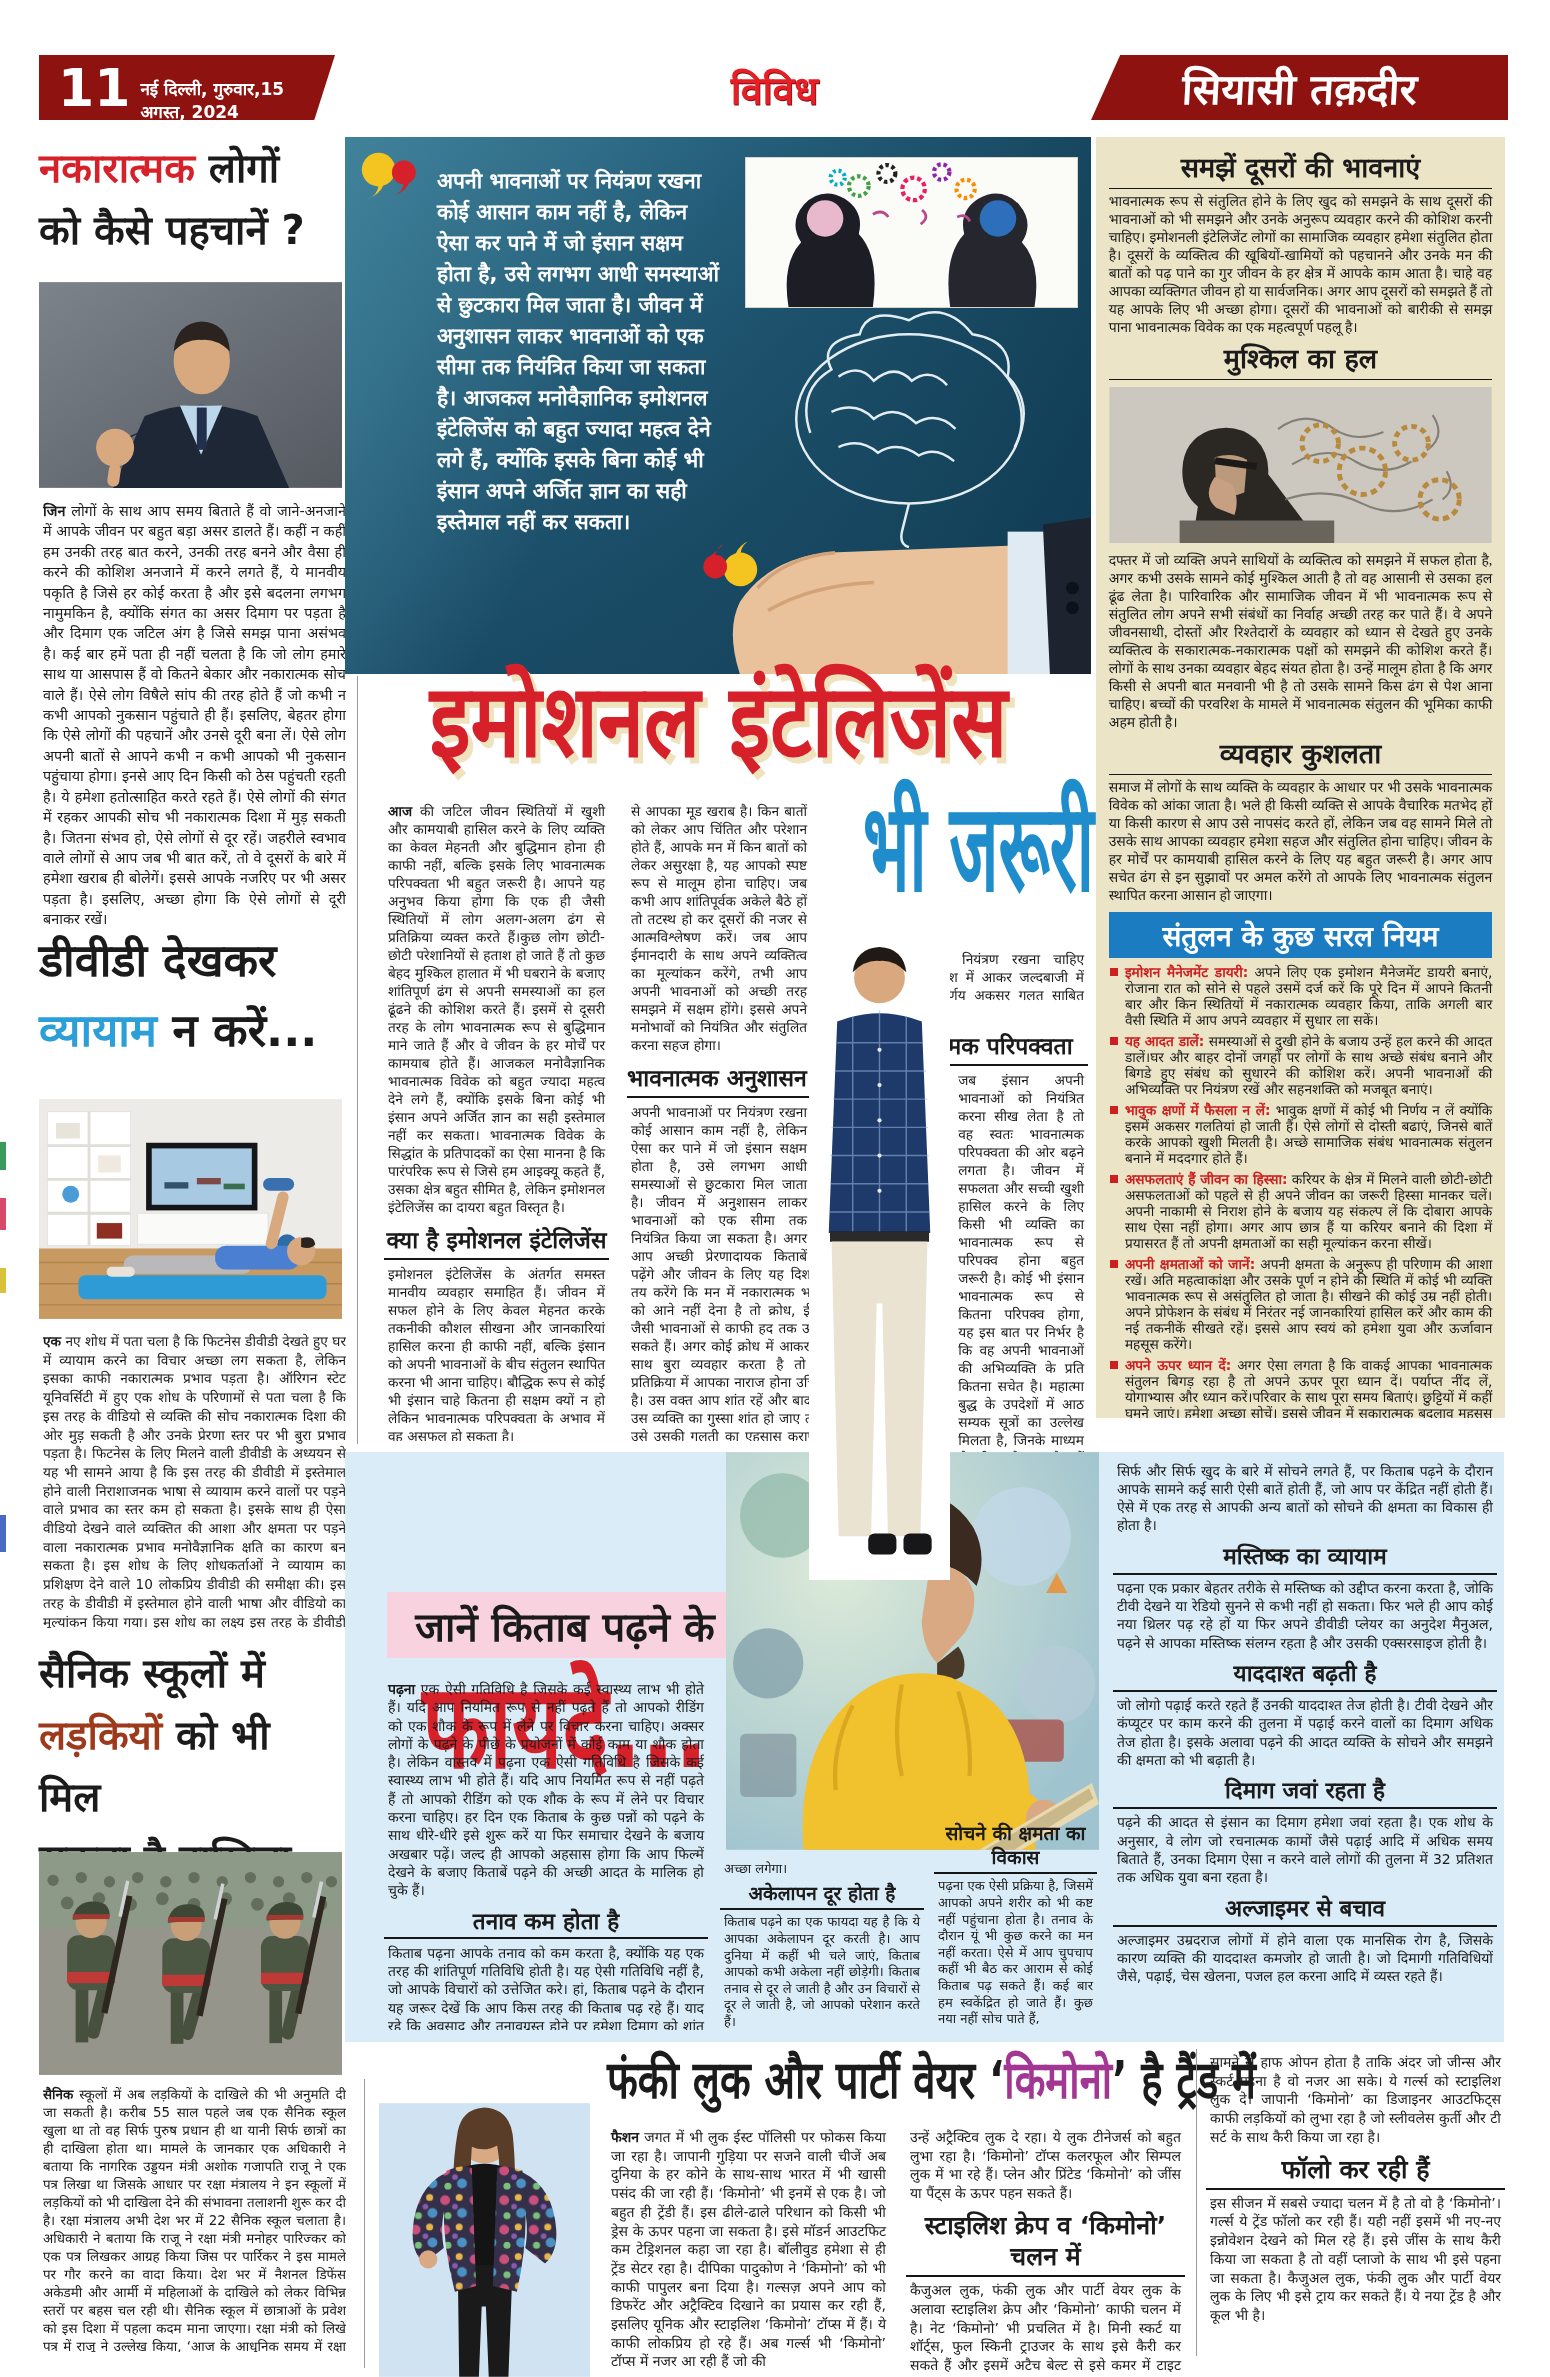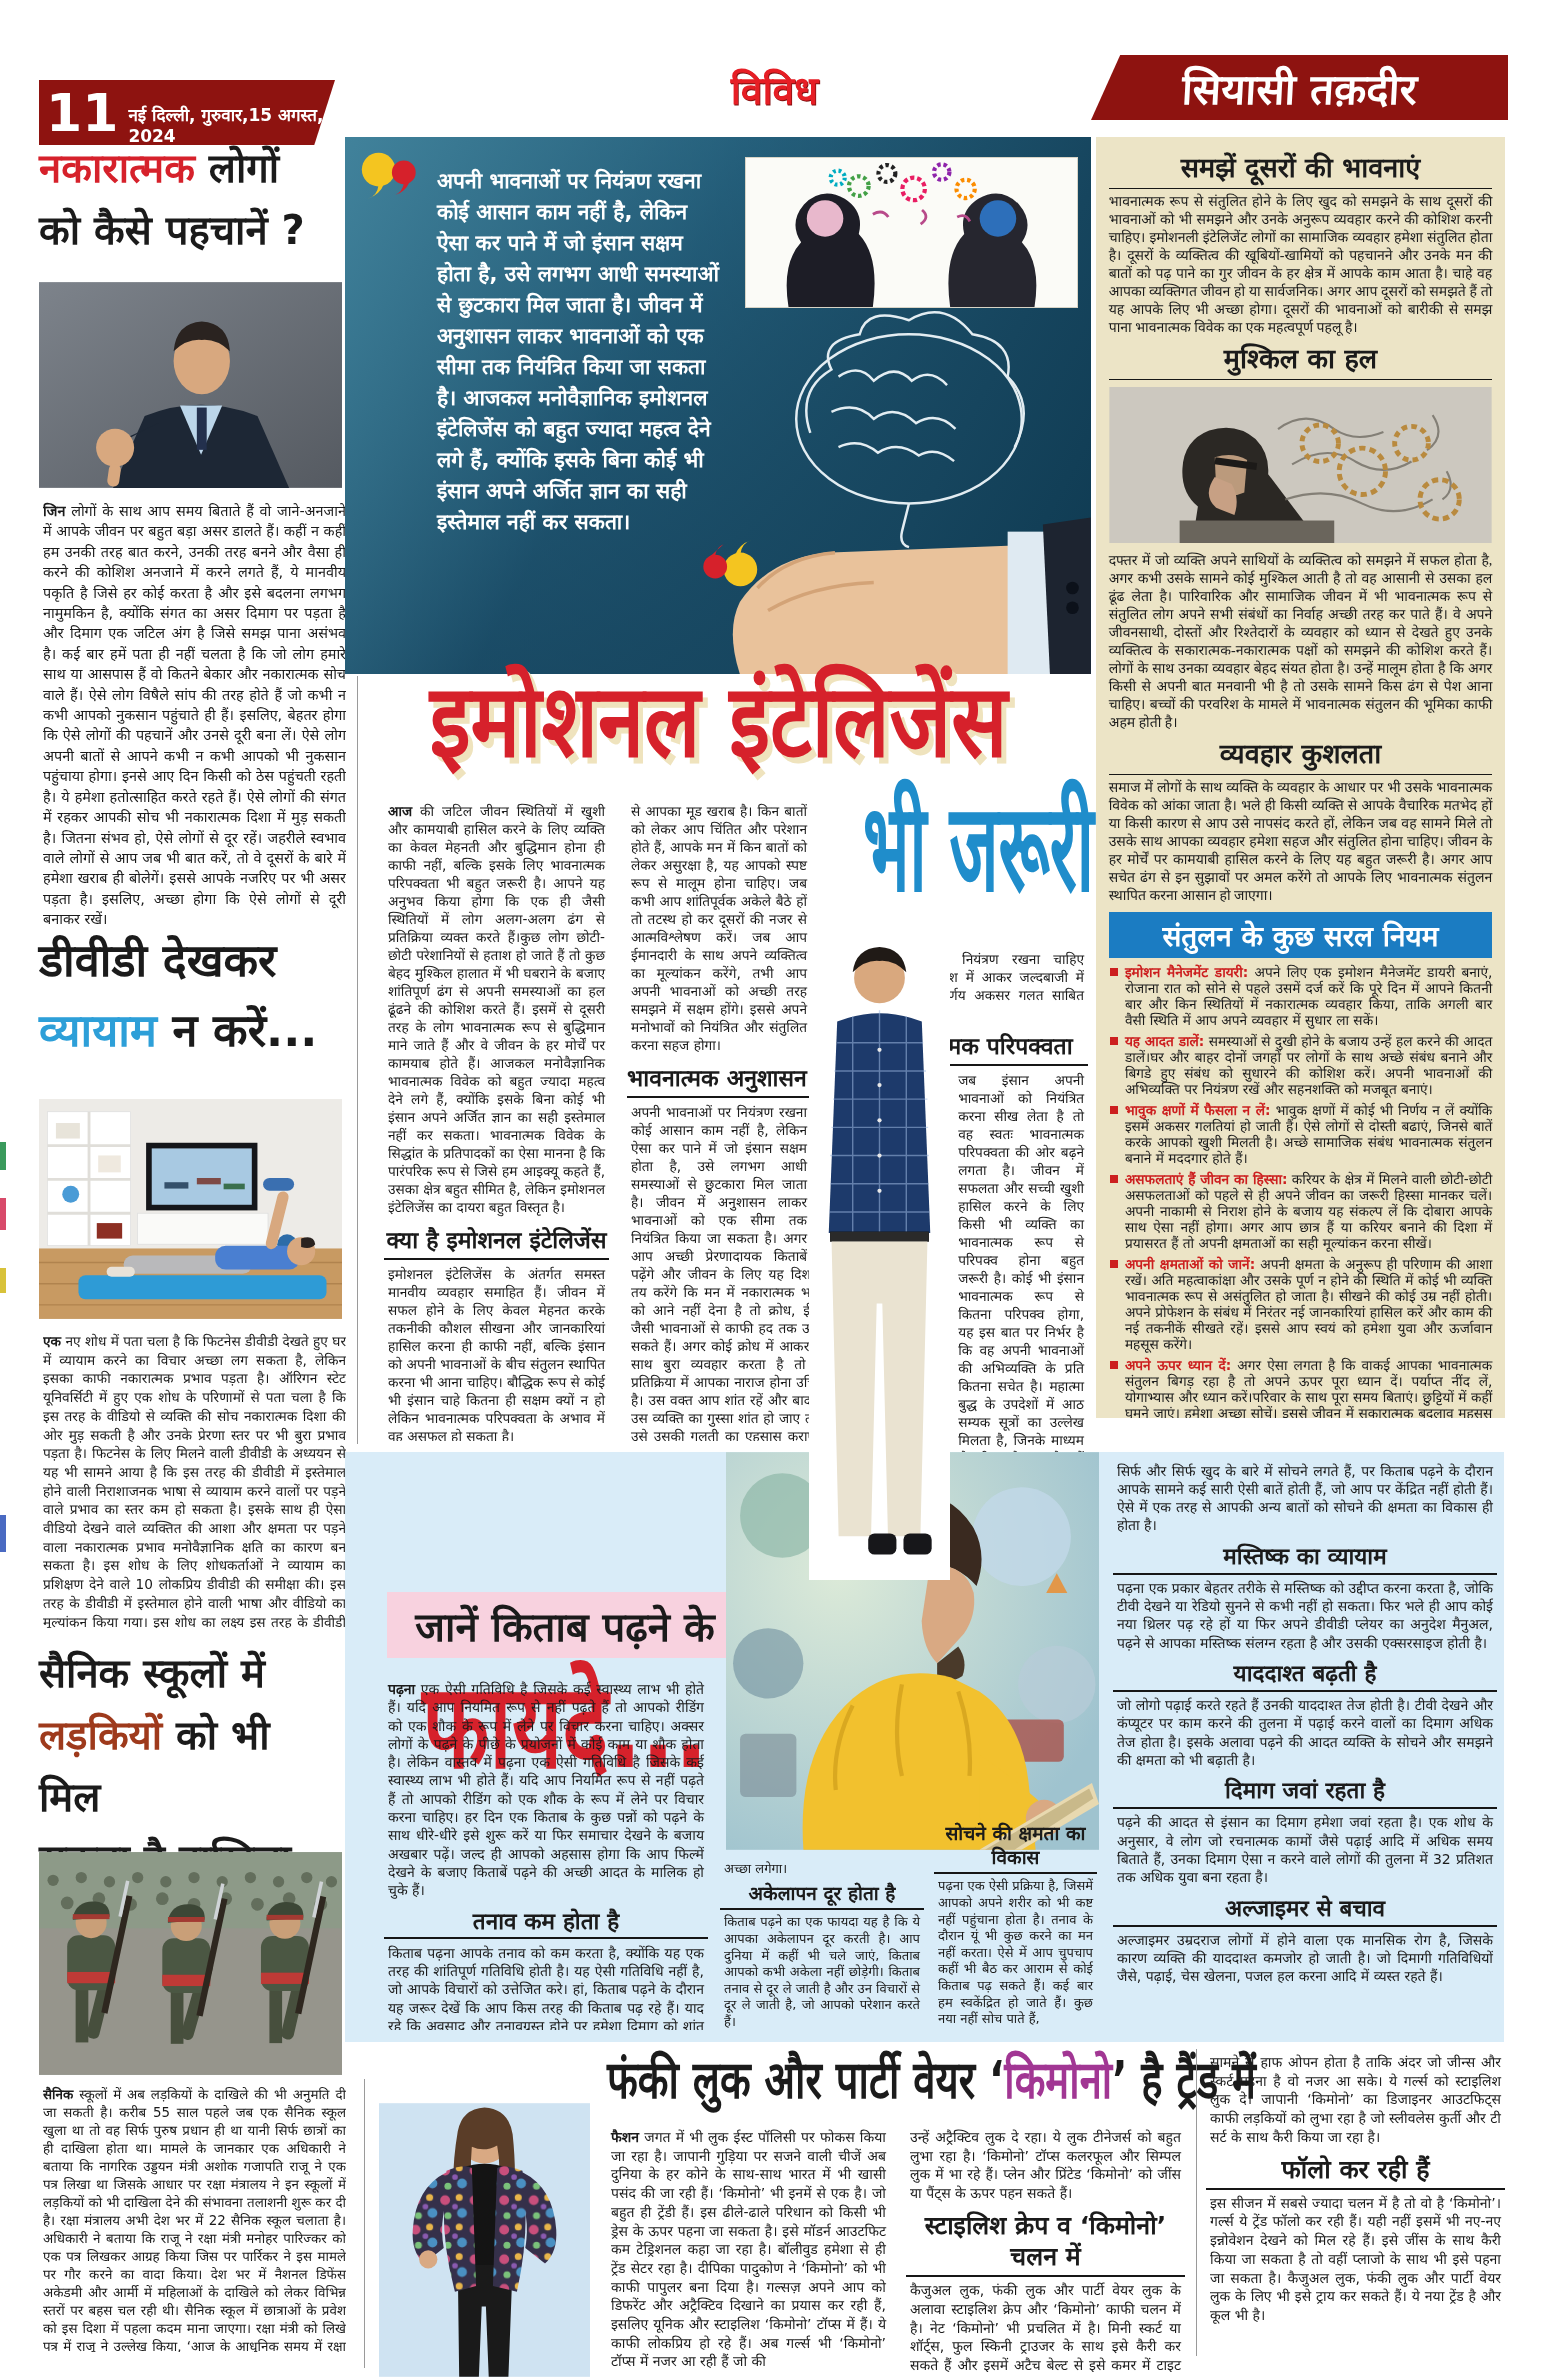--- a/index.html
+++ b/index.html
@@ -1,21 +1,21 @@
 <!DOCTYPE html>
 <html style="font-size:11.3px"><head>
 <meta charset="utf-8">
 <style>
   html,body{margin:0;padding:0;background:#e9e9e9;}
   .page{position:relative;width:1550px;height:2377px;background:#ffffff;
     font-family:"DejaVu Sans","Liberation Sans",sans-serif;color:#1b1b1b;overflow:hidden;}
   .abs{position:absolute;}
   
   .banner{background:#8e1310;color:#fff;display:flex;align-items:center;}
-  .banner-left{left:39px;top:55px;width:296px;height:65px;clip-path:polygon(0 0,100% 0,93% 100%,0 100%);padding-left:7px;box-sizing:border-box;margin-top:25px;}
+  .banner-left{left:39px;top:55px;width:296px;height:65px;clip-path:polygon(0 0,100% 0,93% 100%,0 100%);padding-left:19px;box-sizing:border-box;}
   .pagenum{font-size:52px;font-weight:bold;line-height:1;}
   .dateline{font-size:17px;margin:24px 0 0 10px;font-weight:bold;}
   .section-title{left:662px;top:62px;width:225px;text-align:center;font-size:39px;font-weight:bold;color:#e61e25;text-shadow:0.7px 0.7px 0 #7d0f0f;}
   .banner-right{left:1091px;top:55px;width:417px;height:65px;clip-path:polygon(7% 0,100% 0,100% 100%,0 100%);justify-content:center;}
   .masthead{font-size:42px;font-weight:bold;transform:skewX(-3deg);}
   
   .just{text-align:justify;}
   .lead{font-weight:bold;}
   .colhead{font-weight:bold;text-align:center;border-bottom:2.1px solid #161616;padding-bottom:2.8px;margin:10px 0 5.6px 0;line-height:1.25;}
   

